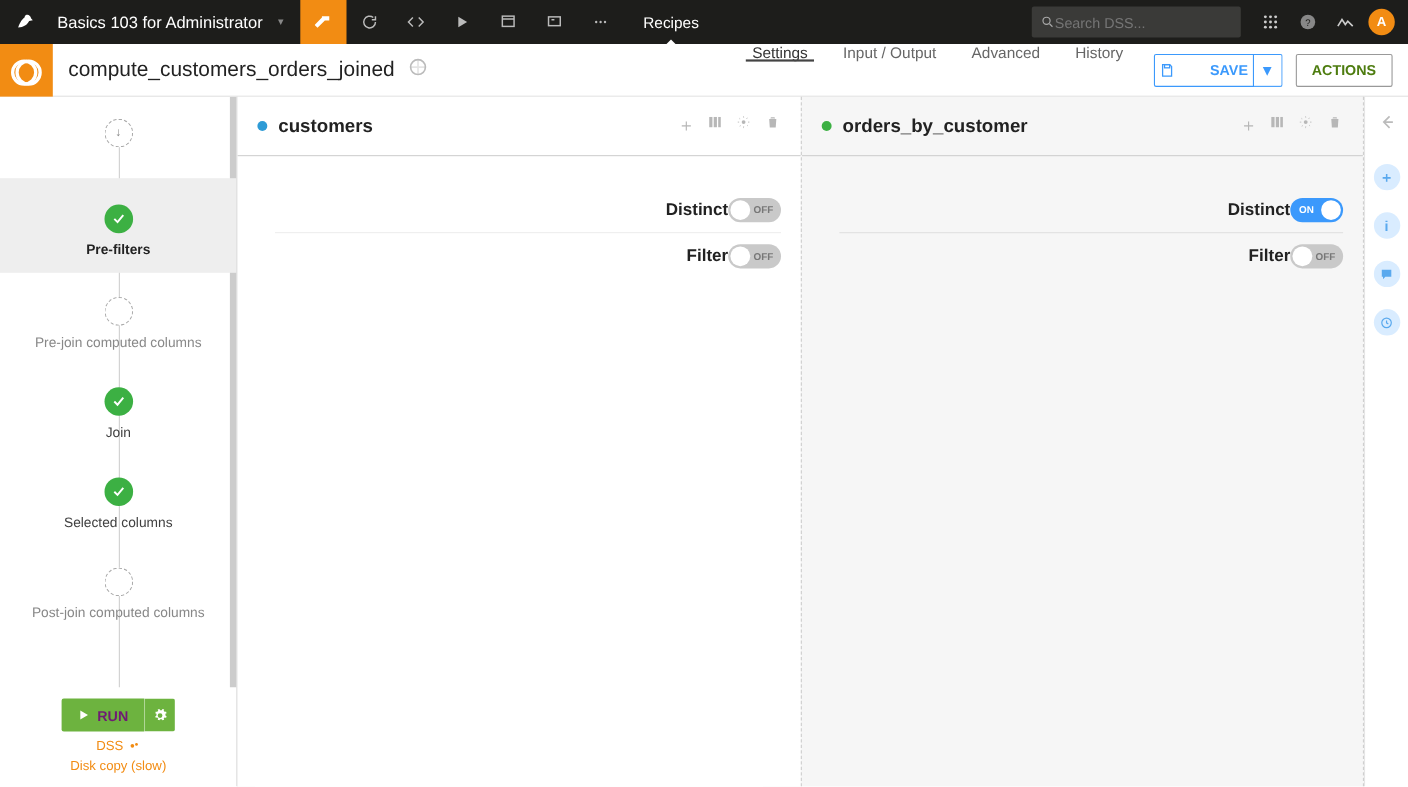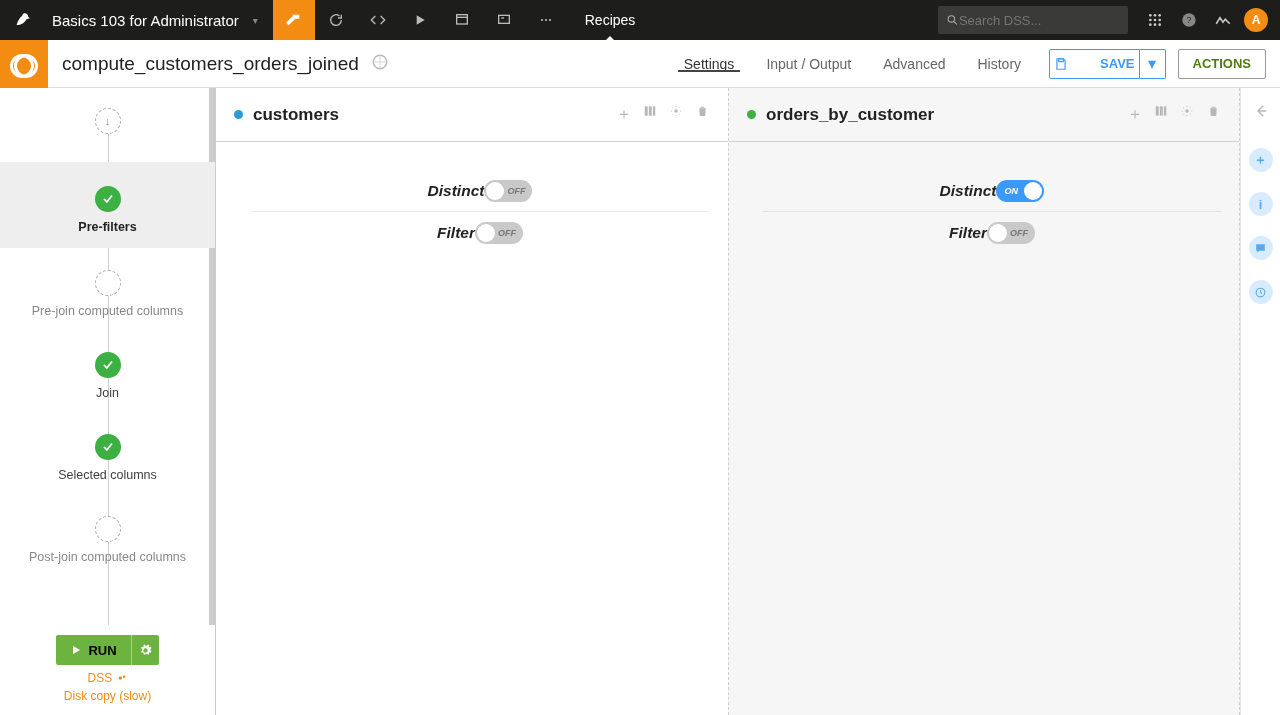--- a/index.html
+++ b/index.html
@@ -24,21 +24,21 @@
   
   .subhdr { height:48px; border-bottom:1px solid #ddd; display:flex; align-items:center; }
   .recipe-ico { width:48px; height:48px; background:#f28c13; display:flex; align-items:center; justify-content:center; }
   .recipe-ico .circ-pair{ position:relative; width:28px; height:20px;}
   .recipe-ico .circ-pair::before, .recipe-ico .circ-pair::after{content:"";position:absolute;width:18px;height:18px;border:3px solid #fff;border-radius:50%;top:0;}
   .recipe-ico .circ-pair::before{left:0;}
   .recipe-ico .circ-pair::after{right:0;}
   .recipe-name{ font-size:19px; color:#222; padding-left:14px; font-weight:400;}
   .share-ico{ margin-left:12px; color:#bbb; width:20px; }
   .subhdr .flex{flex:1;}
-  .tabs{ display:flex; align-items:center; height:48px; }
+  .tabs{ display:flex; align-items:flex-start; height:48px; }
   .tabs .tab{ padding:0 16px; display:flex; align-items:center; font-size:14px; color:#666; position:relative;}
   .tabs .tab.active{ color:#333; }
   .tabs .tab.active::after{content:"";position:absolute;left:10px;right:10px;bottom:0;height:2px;background:#444;}
   .save-grp{ display:flex; height:30px; margin:0 12px; }
   .save-btn{ border:1px solid #3b99fc; color:#3b99fc; background:#fff; display:flex; align-items:center; padding:0 4px; font-size:13px; font-weight:600; border-radius:2px 0 0 2px;gap:26px;}
   .save-dd{ border:1px solid #3b99fc; border-left:none; width:26px; display:flex; align-items:center; justify-content:center; color:#3b99fc; border-radius:0 2px 2px 0;}
   .actions-btn{ border:1px solid #999; background:#fff; color:#4d7c0f; height:30px; padding:0 14px; font-size:13px; font-weight:600; margin-right:14px; border-radius:2px;}
 
   
   .body { display:flex; height:calc(715px - 88px); }
@@ -53,39 +53,39 @@
   .node.dashed{ border:1px dashed #aaa; }
   .node.ok{ background:#3cb043; color:#fff; }
   .node.ok svg{width:14px;height:14px;}
   .step .lbl{ font-size:12.5px; color:#404040; margin-top:8px; text-align:center;}
   .step .lbl.dim{ color:#888;}
   .step.sel .lbl{ font-weight:600; color:#222;}
   .arrow-down{ font-size:11px; color:#888;}
 
   .run-block{ padding:10px 0 12px; text-align:center; }
   .run-row{ display:inline-flex; }
-  .run-btn{ background:#6db33f; color:#000000; border:none; height:30px; padding:0 14px; font-size:13px; font-weight:700; display:flex; align-items:center; border-radius:2px 0 0 2px;}
+  .run-btn{ background:#6db33f; color:#701a75; border:none; height:30px; padding:0 14px; font-size:13px; font-weight:700; display:flex; align-items:center; border-radius:2px 0 0 2px;}
   .run-btn svg{margin-right:6px;}
   .run-gear{ background:#6db33f; border:none; border-left:1px solid rgba(255,255,255,.4); width:28px; display:flex; align-items:center; justify-content:center; color:#fff; border-radius:0 2px 2px 0;}
   .dss-line{ color:#f28c13; font-size:12px; margin-top:6px;}
   .disk-line{ color:#f28c13; font-size:12px; margin-top:4px;}
 
   
   .main{ flex:1; display:flex; background:#f6f6f6; position:relative;}
   .panel{ width:50%; display:flex; flex-direction:column; }
   .panel.left{ background:#fff; }
   .panel.right{ border-left:1px dashed #cfcfcf; border-right:1px dashed #cfcfcf; background:#f6f6f6;}
   .pnl-hdr{ height:54px; border-bottom:1px solid #d0d0d0; display:flex; align-items:center; padding:0 18px; }
   .dot{ width:9px; height:9px; border-radius:50%; margin-right:10px; }
   .dot.blue{ background:#2e9bd6;} .dot.green{ background:#3cb043;}
   .ds-name{ font-size:17px; font-weight:700; color:#222; flex:1;}
   .hdr-icos{ display:flex; gap:10px; color:#b7b7b7;}
   .hdr-icos span{ width:16px; text-align:center; }
   .pnl-body{ padding:28px 18px 0 34px; }
-  .setting-row{ display:flex; align-items:center; justify-content:center; height:42px; border-bottom:1px solid #eee;font-style:italic; }
+  .setting-row{ display:flex; align-items:center; justify-content:flex-end; height:42px; border-bottom:1px solid #eee; }
   .panel.right .setting-row{ border-bottom-color:#e2e2e2;}
   .setting-row:last-child{border-bottom:none;}
   .setting-label{ font-size:15.5px; font-weight:700; color:#222; }
   .toggle{ width:48px; height:22px; border-radius:11px; position:relative; font-size:9px; font-weight:700; color:#777; display:flex; align-items:center; }
   .toggle.off{ background:#c9c9c9; justify-content:flex-end; padding-right:7px;}
   .toggle .knob{ width:18px; height:18px; border-radius:50%; background:#fff; position:absolute; top:2px; }
   .toggle.off .knob{ left:2px; }
   .toggle.on{ background:#3b99fc; color:#fff; justify-content:flex-start; padding-left:8px;}
   .toggle.on .knob{ right:2px; }
 

